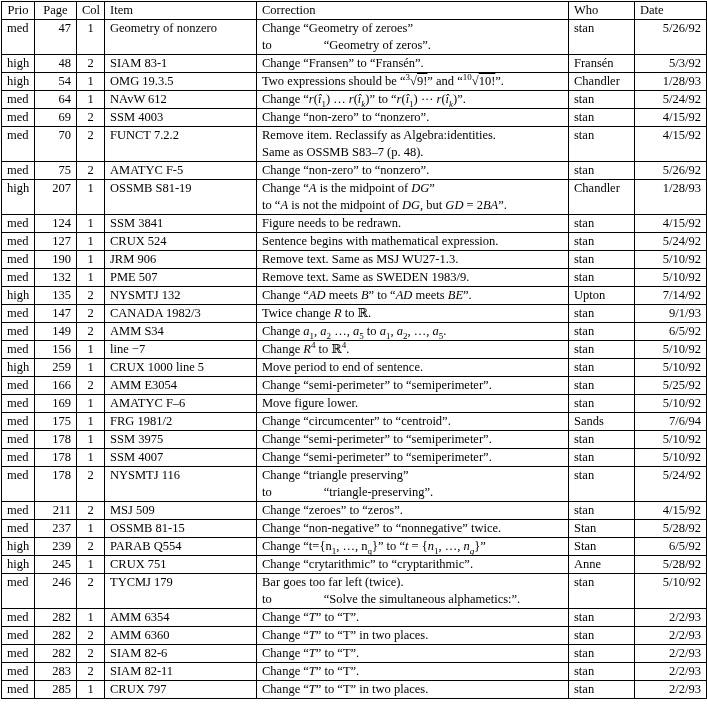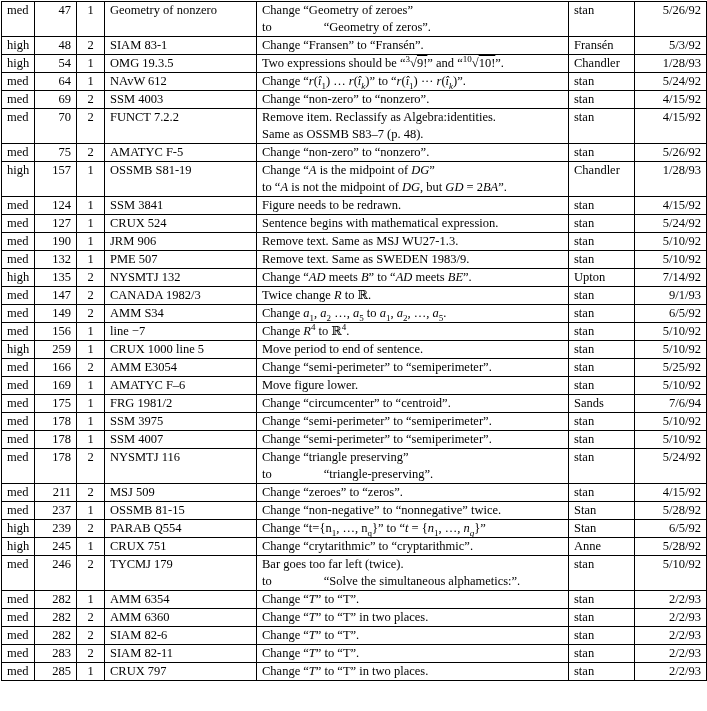--- a/index.html
+++ b/index.html
@@ -49,20 +49,29 @@
     <colgroup>
       <col style="width:33px">
       <col style="width:42px">
       <col style="width:28px">
       <col style="width:152px">
       <col style="width:312px">
       <col style="width:66px">
       <col style="width:72px">
     </colgroup>
     <thead>
+      <tr>
+        <th class="center">Prio</th>
+        <th class="center">Page</th>
+        <th class="center">Col</th>
+        <th>Item</th>
+        <th>Correction</th>
+        <th>Who</th>
+        <th>Date</th>
+      </tr>
     </thead>
     <tbody>
         <tr>
           <td>med</td>
           <td class="right">47</td>
           <td class="center">1</td>
           <td>Geometry of nonzero</td>
           <td class="corr">
             <div>Change “Geometry of zeroes”</div>
             <div>to<span class="gap"></span>“Geometry of zeros”.</div>
@@ -132,21 +141,21 @@
           <td class="center">2</td>
           <td>AMATYC F-5</td>
           <td class="corr">
             <div>Change “non-zero” to “nonzero”.</div>
           </td>
           <td>stan</td>
           <td class="right">5/26/92</td>
         </tr>
         <tr>
           <td>high</td>
-          <td class="right">157</td>
+          <td class="right">207</td>
           <td class="center">1</td>
           <td>OSSMB S81-19</td>
           <td class="corr">
             <div>Change “<i>A</i> is the midpoint of <i>DG</i>”</div>
             <div>to “<i>A</i> is not the midpoint of <i>DG</i>, but <i>GD</i> = 2<i>BA</i>”.</div>
           </td>
           <td>Chandler</td>
           <td class="right">1/28/93</td>
         </tr>
         <tr>

